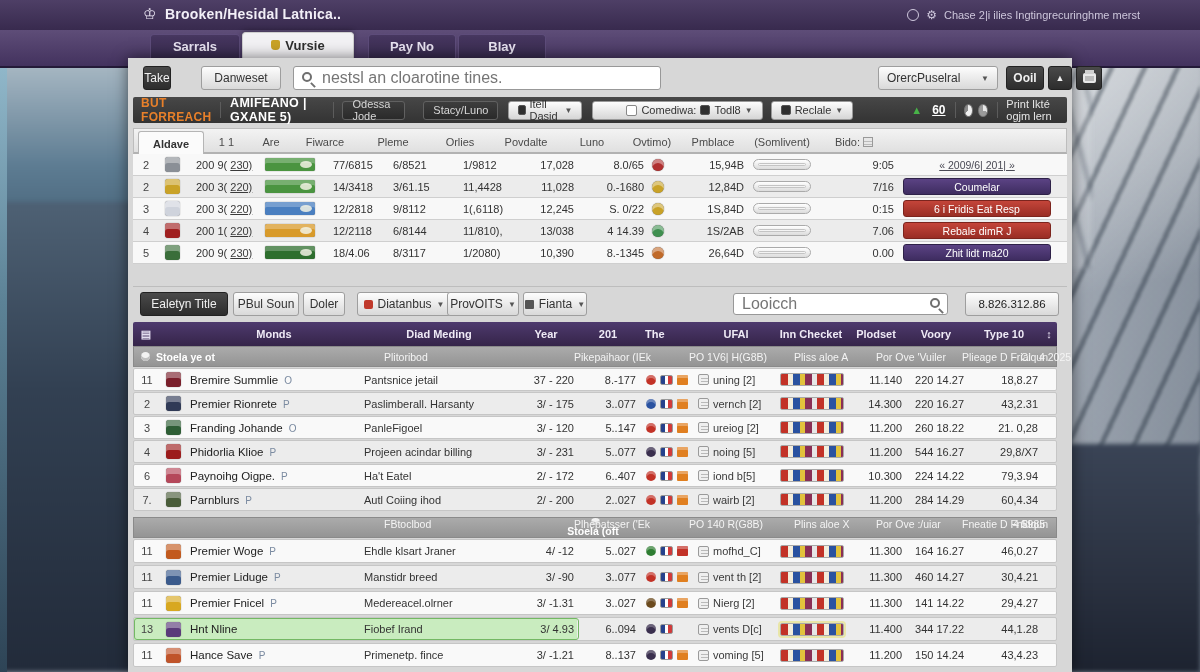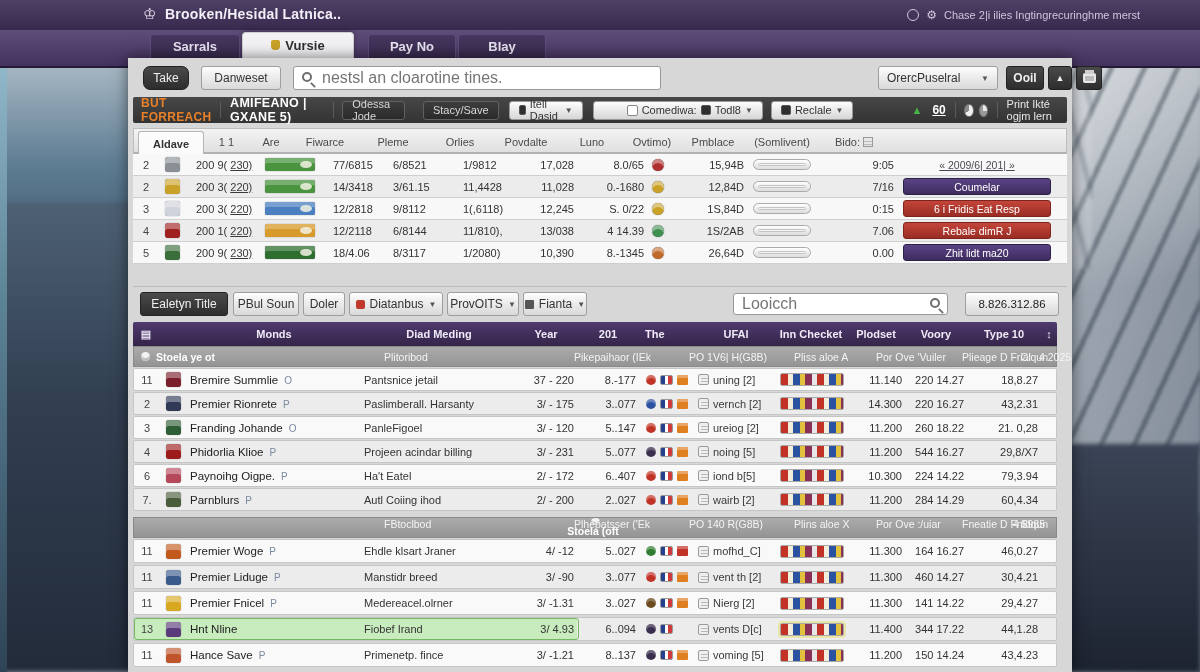--- a/index.html
+++ b/index.html
@@ -51,21 +51,21 @@
   #panel { position:absolute; left:128px; top:58px; width:944px; height:614px;
     background:#d7d7d7; box-shadow:0 0 14px rgba(0,0,0,.55); }
 
   .btn { display:inline-flex; align-items:center; justify-content:center; gap:5px;
     font-size:12px; border-radius:3px; cursor:pointer; white-space:nowrap; }
   .btn-dark { background:linear-gradient(180deg,#4a4a4a,#2d2d2d); color:#f0f0f0; border:1px solid #222; }
   .btn-light { background:linear-gradient(180deg,#fdfdfd,#d9d9d9); color:#333; border:1px solid #9e9e9e; }
   .caret { font-size:8px; color:#555; }
 
   #toolbar1 { position:absolute; left:10px; top:6px; right:8px; height:28px; }
-  #btn-take { position:absolute; left:5px; top:2px; width:46px; height:24px;border-radius:7px; }
+  #btn-take { position:absolute; left:5px; top:2px; width:28px; height:24px; }
   #btn-danweset { position:absolute; left:63px; top:2px; width:80px; height:24px; }
   .searchwrap { position:absolute; background:#fff; border:1px solid #989898; border-radius:3px; }
   #search1 { left:155px; top:2px; width:368px; height:24px; }
   .searchwrap input { position:absolute; inset:0; border:none; outline:none; background:transparent;
     font-size:16px; color:#444; font-family:"Liberation Sans",sans-serif; }
   #search1 input { padding-left:28px; }
   .mag { position:absolute; width:10px; height:10px; border:2px solid #6f6f6f; border-radius:50%; }
   .mag::after { content:""; position:absolute; width:2px; height:6px; background:#6f6f6f;
     left:8px; top:8px; transform:rotate(-45deg); }
   #search1 .mag { left:8px; top:5px; }
@@ -135,21 +135,21 @@
   .action.btn-purple { background:linear-gradient(180deg,#5b4384,#3e2c60); border:1px solid #2e2148; }
   .action.btn-red { background:linear-gradient(180deg,#c4453a,#992d24); border:1px solid #7c241d; }
   .action.link { background:none; border:none; color:#4a4a55; text-decoration:underline; font-size:10.5px; }
 
   
   #toolbar2 { position:absolute; left:5px; top:234px; width:934px; height:26px; }
   #toolbar2 .btn { position:absolute; top:0; height:24px; }
   #btn-ealetyn { left:7px; width:88px; }
   #btn-pbul { left:100px; width:66px; }
   #btn-doler { left:170px; width:42px; }
-  #dd-databurs { left:216px; width:94px; }
+  #dd-databurs { left:224px; width:94px; }
   #dd-provdits { left:314px; width:72px; }
   #dd-fianta { left:390px; width:64px; }
   .red-dot { width:9px; height:9px; background:#c0392b; border-radius:2px; display:inline-block; }
   .flag-mini { width:9px; height:9px; background:#555; border-radius:1px; display:inline-block; }
   #search2 { left:600px; top:1px; width:215px; height:22px; }
   #search2 input { padding-left:8px; padding-right:32px; }
   #search2 .mag { right:7px; top:4px; }
   #btn-balance { position:absolute; left:832px; top:1px; width:94px; height:22px; font-size:11.5px; color:#222; }
 
   
@@ -265,21 +265,21 @@
         <span class="printer"></span>
       </div>
     </div>
 
     <div id="darkstrip">
       <span class="ds-breach">BUT FORREACH</span>
       <span class="ds-sep"></span>
       <span class="ds-team">AMIFEANO | GXANE 5)</span>
       <span class="ds-sep"></span>
       <span class="ds-btn" style="margin-right:18px;">Odessa Jode</span>
-      <span class="ds-btn" style="margin-right:10px;">Stacy/Save</span>
+      <span class="ds-btn" style="margin-right:10px;">Stacy/Luno</span>
       <span class="ds-btn lite" style="margin-right:10px;">
         <span class="mini-ic"></span>
         <span>Itell Dasid</span>
         <span class="caret">▼</span>
       </span>
       <span class="ds-btn lite" style="margin-right:8px;padding-left:33px;">
         <span class="chk"></span>
         <span>Comediwa:</span>
         <span class="mini-ic"></span>
         <span>Todl8</span>

